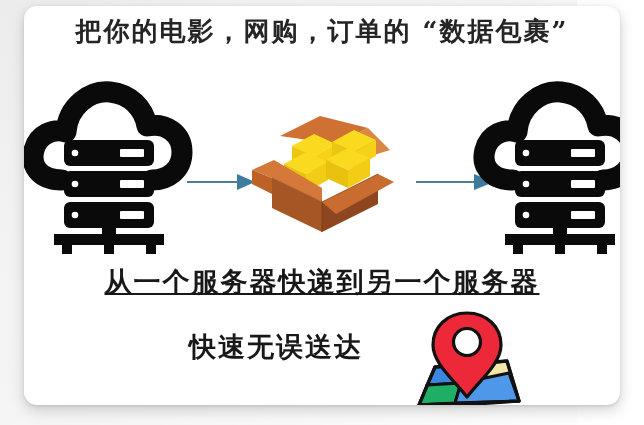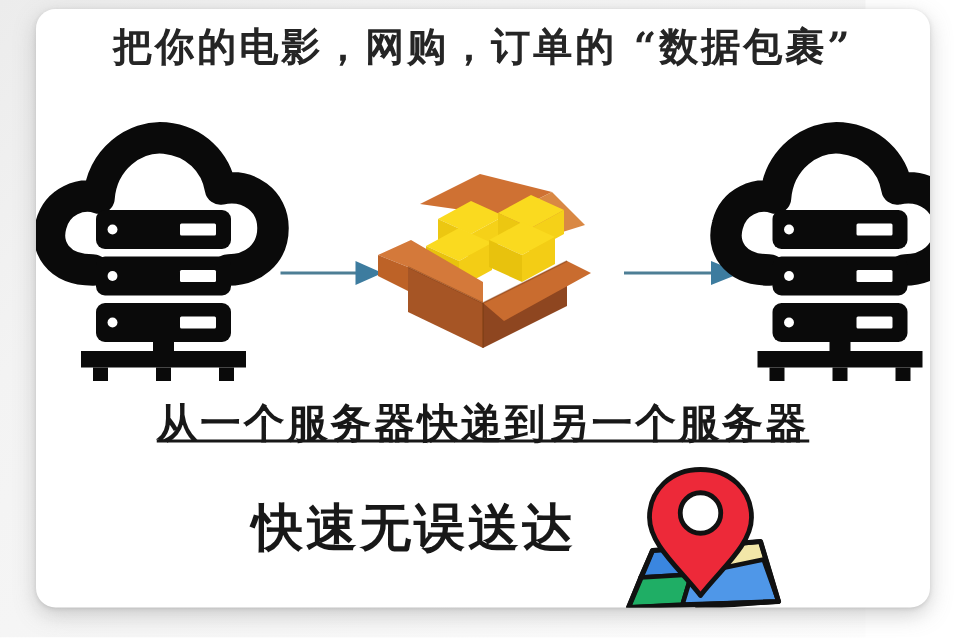--- a/index.html
+++ b/index.html
@@ -57,21 +57,21 @@
     top: 258px;
     font-size: 27px;
     letter-spacing: 2px;
     color: #181818;
     text-decoration: underline;
   }
   #tagline-line {
     left: 4px;
     right: 0;
     top: 323px;
-    font-size: 34px;
+    font-size: 27px;
     letter-spacing: 2px;
     color: #181818;
     padding-right: 96px;
     box-sizing: border-box;
   }
 
   
   .abs { position: absolute; }
 
   #cloud-left  { left: 4px;   top: 62px;  width: 160px; height: 175px; }

